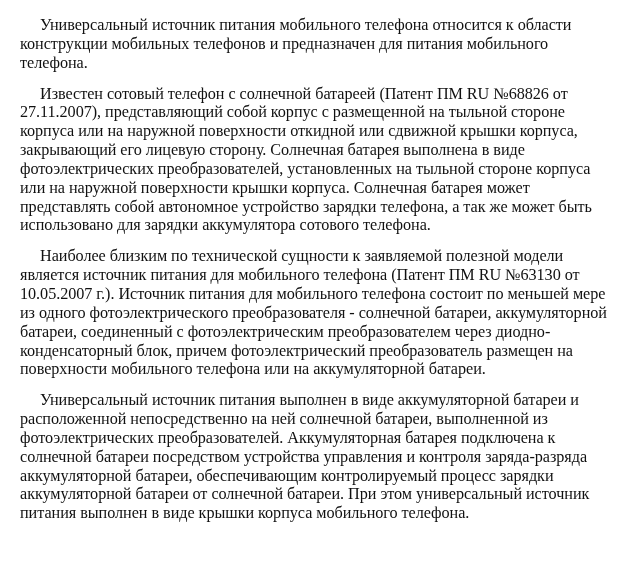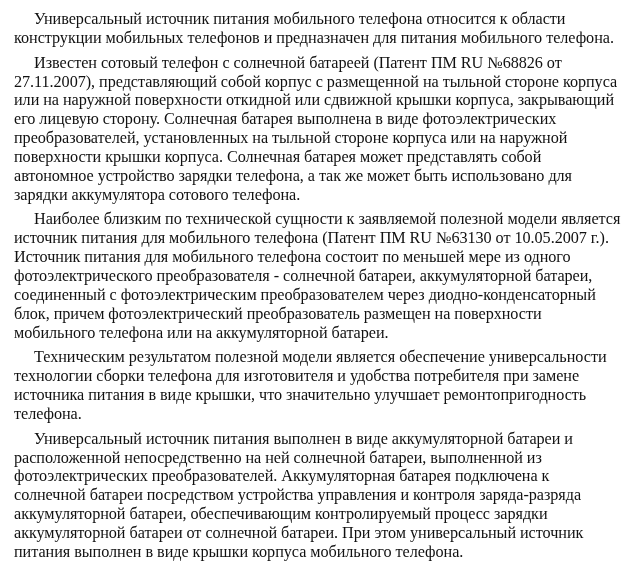--- a/index.html
+++ b/index.html
@@ -14,26 +14,25 @@
     }
     .doc {
       padding: 4px 6px 0 8px;
       font-family: "Liberation Serif", "DejaVu Serif", serif;
       font-size: 16.2px;
       line-height: 18.85px;
       color: #111111;
       letter-spacing: -0.05px;
     }
     .doc p {
-      margin: 6px;
+      margin: 12px;
       text-indent: 20px;
     }
   </style>
 </head>
 <body>
 
 <div class="doc">
   <p>Универсальный источник питания мобильного телефона относится к области конструкции мобильных телефонов и предназначен для питания мобильного телефона.</p>
   <p>Известен сотовый телефон с солнечной батареей (Патент ПМ RU №68826 от 27.11.2007), представляющий собой корпус с размещенной на тыльной стороне корпуса или на наружной поверхности откидной или сдвижной крышки корпуса, закрывающий его лицевую сторону. Солнечная батарея выполнена в виде фотоэлектрических преобразователей, установленных на тыльной стороне корпуса или на наружной поверхности крышки корпуса. Солнечная батарея может представлять собой автономное устройство зарядки телефона, а так же может быть использовано для зарядки аккумулятора сотового телефона.</p>
   <p>Наиболее близким по технической сущности к заявляемой полезной модели является источник питания для мобильного телефона (Патент ПМ RU №63130 от 10.05.2007 г.). Источник питания для мобильного телефона состоит по меньшей мере из одного фотоэлектрического преобразователя - солнечной батареи, аккумуляторной батареи, соединенный с фотоэлектрическим преобразователем через диодно-конденсаторный блок, причем фотоэлектрический преобразователь размещен на поверхности мобильного телефона или на аккумуляторной батареи.</p>
-  <p>Техническим результатом полезной модели является обеспечение универсальности технологии сборки телефона для изготовителя и удобства потребителя при замене источника питания в виде крышки, что значительно улучшает ремонтопригодность телефона.</p>
   <p>Универсальный источник питания выполнен в виде аккумуляторной батареи и расположенной непосредственно на ней солнечной батареи, выполненной из фотоэлектрических преобразователей. Аккумуляторная батарея подключена к солнечной батареи посредством устройства управления и контроля заряда-разряда аккумуляторной батареи, обеспечивающим контролируемый процесс зарядки аккумуляторной батареи от солнечной батареи. При этом универсальный источник питания выполнен в виде крышки корпуса мобильного телефона.</p>
 </div>
 
 </body></html>

